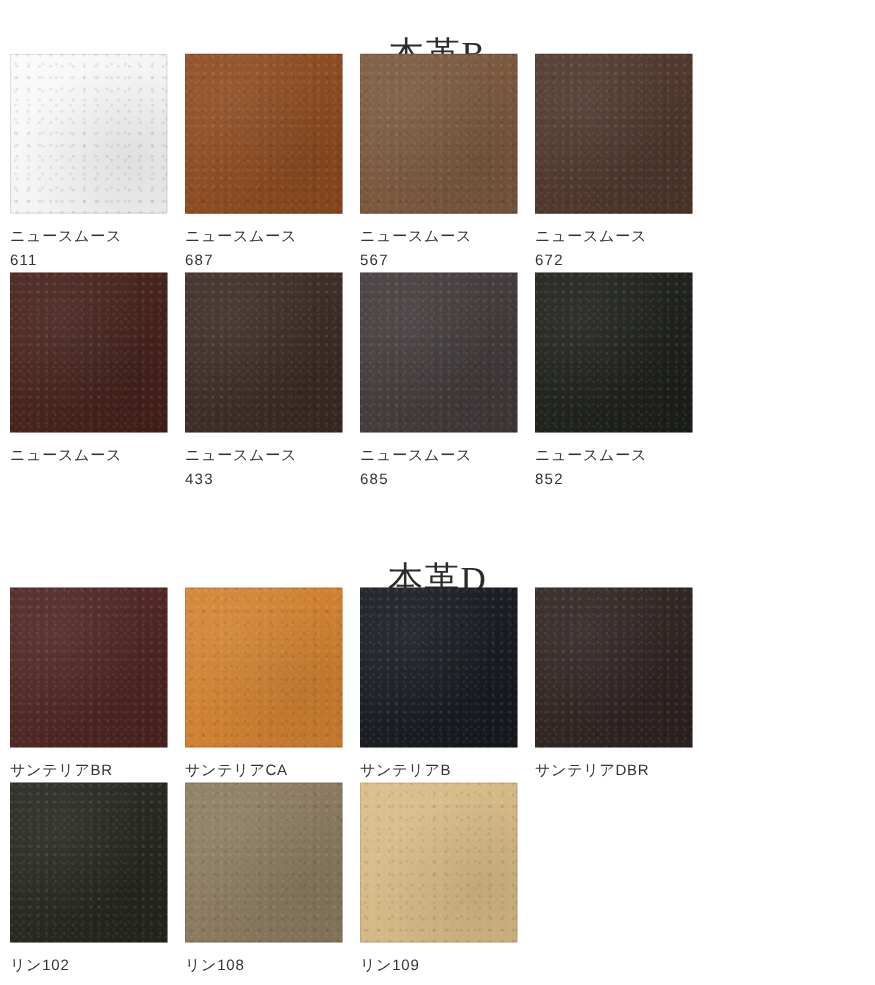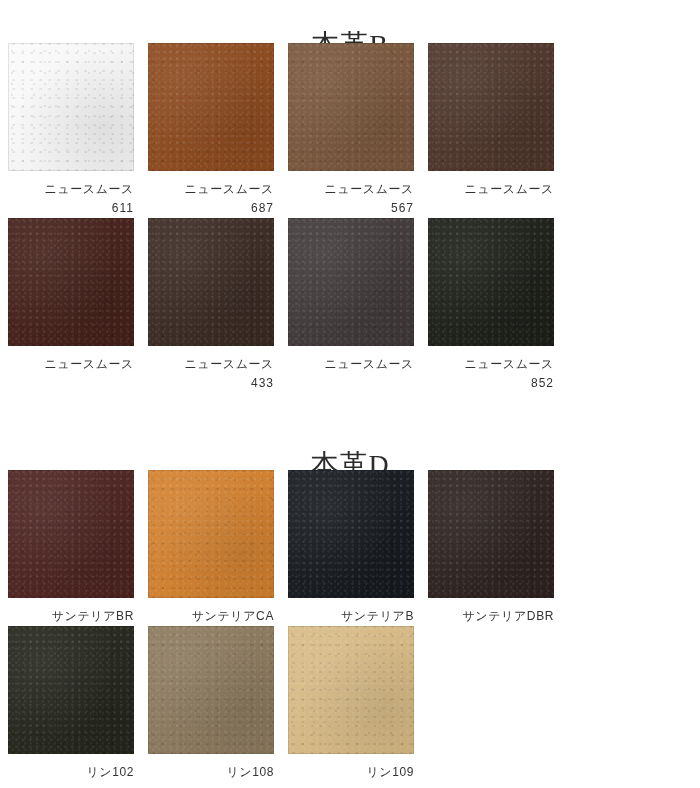--- a/index.html
+++ b/index.html
@@ -95,21 +95,21 @@
     inset: 0;
     background-image:
       radial-gradient(ellipse at 30% 30%, rgba(255,255,255,0.06), transparent 60%),
       radial-gradient(ellipse at 75% 65%, rgba(0,0,0,0.08), transparent 65%),
       linear-gradient(135deg, rgba(255,255,255,0.05), rgba(0,0,0,0.05));
     pointer-events: none;
   }
 
   .swatch-caption {
     margin-top: 9px;
-    text-align: right;
+    text-align: left;
     font-size: 12px;
     line-height: 19px;
     color: #333333;
     letter-spacing: 0.6px;
     white-space: nowrap;
   }
   .swatch-name {
     display: block;
   }
   .swatch-code {
@@ -146,39 +146,41 @@
         <div class="swatch-chip" style="background-color: rgb(122, 87, 60);"></div>
         <div class="swatch-caption">
           <span class="swatch-name">ニュースムース</span>
           <span class="swatch-code">567</span>
         </div>
       </div>
       <div class="swatch-cell">
         <div class="swatch-chip" style="background-color: rgb(78, 53, 42);"></div>
         <div class="swatch-caption">
           <span class="swatch-name">ニュースムース</span>
+          <span class="swatch-code">672</span>
         </div>
       </div>
       <div class="swatch-cell">
         <div class="swatch-chip" style="background-color: rgb(68, 32, 25);"></div>
         <div class="swatch-caption">
           <span class="swatch-name">ニュースムース</span>
         </div>
       </div>
       <div class="swatch-cell">
         <div class="swatch-chip" style="background-color: rgb(58, 42, 34);"></div>
         <div class="swatch-caption">
           <span class="swatch-name">ニュースムース</span>
           <span class="swatch-code">433</span>
         </div>
       </div>
       <div class="swatch-cell">
         <div class="swatch-chip" style="background-color: rgb(64, 57, 58);"></div>
         <div class="swatch-caption">
           <span class="swatch-name">ニュースムース</span>
+          <span class="swatch-code">685</span>
         </div>
       </div>
       <div class="swatch-cell">
         <div class="swatch-chip" style="background-color: rgb(28, 30, 24);"></div>
         <div class="swatch-caption">
           <span class="swatch-name">ニュースムース</span>
           <span class="swatch-code">852</span>
         </div>
       </div>
     </div>

